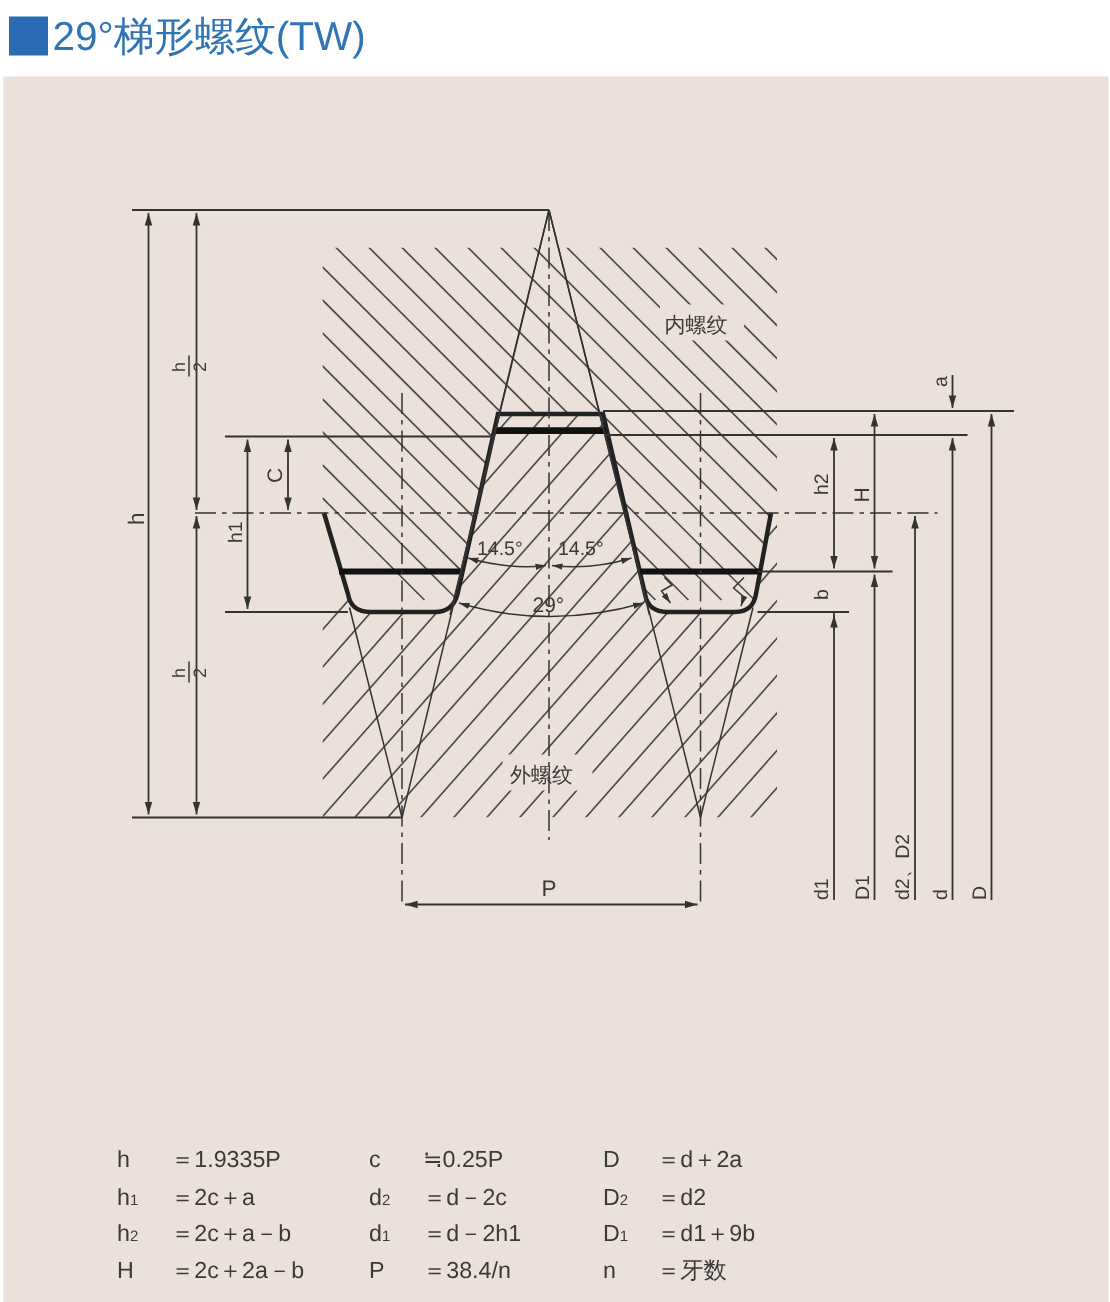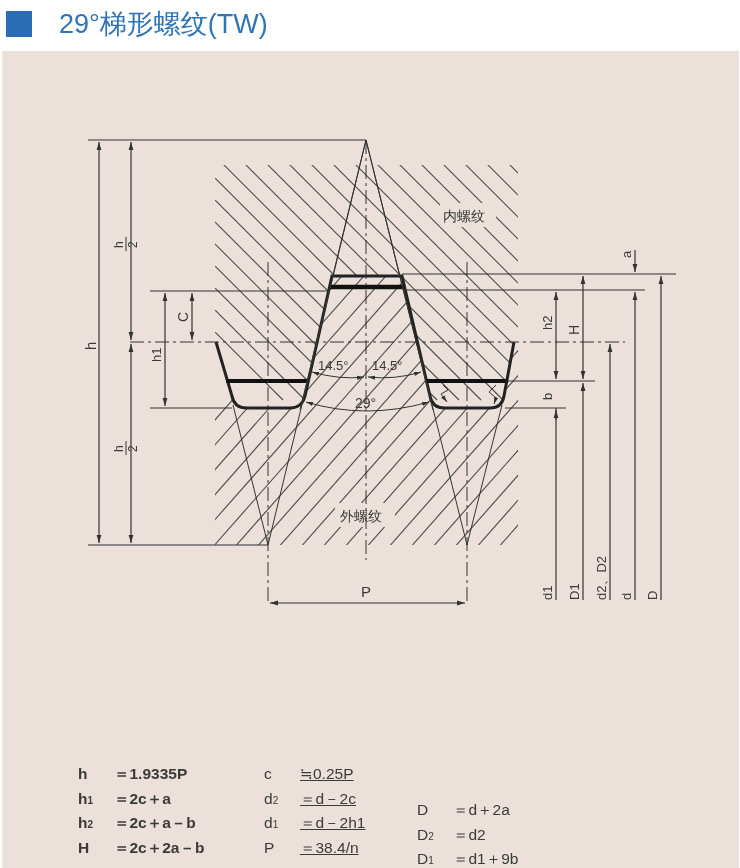--- a/index.html
+++ b/index.html
@@ -1,29 +1,29 @@
 <!DOCTYPE html>
 <html><head>
 <meta charset="utf-8">
 <style>
   html, body { margin: 0; padding: 0; background: #ffffff; }
   body { width: 740px; height: 868px; position: relative; overflow: hidden;
          font-family: "Liberation Sans", "DejaVu Sans", sans-serif; }
   .title { position: absolute; left: 6px; top: 4px; height: 40px; display: flex; align-items: center;
-           color: #2f74b5; font-size: 27px; letter-spacing: 0px; gap: 24px; }
+           color: #2f74b5; font-size: 27px; letter-spacing: 0px; }
   .title .sq { width: 26px; height: 26px; background: #2a6db5; margin-right: 3px; display: inline-block; }
   .panel { position: absolute; left: 2px; top: 51px; width: 736px; height: 817px; background: #ebe1da;
            border-left: 1px solid #f1ebe7; }
   svg.diag { position: absolute; left: 0; top: 0; }
   .formulas { position: absolute; left: 78px; top: 762px; font-size: 15.5px; color: #3a3a3a; }
   .frow { height: 24.5px; line-height: 24.5px; white-space: nowrap; position: relative; }
   .fcell { position: absolute; top: 0; }
-  .fcell.c1 { left: 0; font-weight: bold; }
-  .fcell.c2 { left: 186px; text-decoration: underline; }
-  .fcell.c3 { left: 339px; margin-top: 36px; }
+  .fcell.c1 { left: 0; }
+  .fcell.c2 { left: 168px; }
+  .fcell.c3 { left: 324px; }
   .sym { display: inline-block; width: 36px; }
   .sub { font-size: 10px; }
   .svgtxt { font-family: "Liberation Sans", "DejaVu Sans", sans-serif; fill: #3a3a3a; }
 </style>
 </head>
 <body>
 
 <div class="title">
   <span class="sq"></span>
   <span>29°梯形螺纹(TW)</span>

